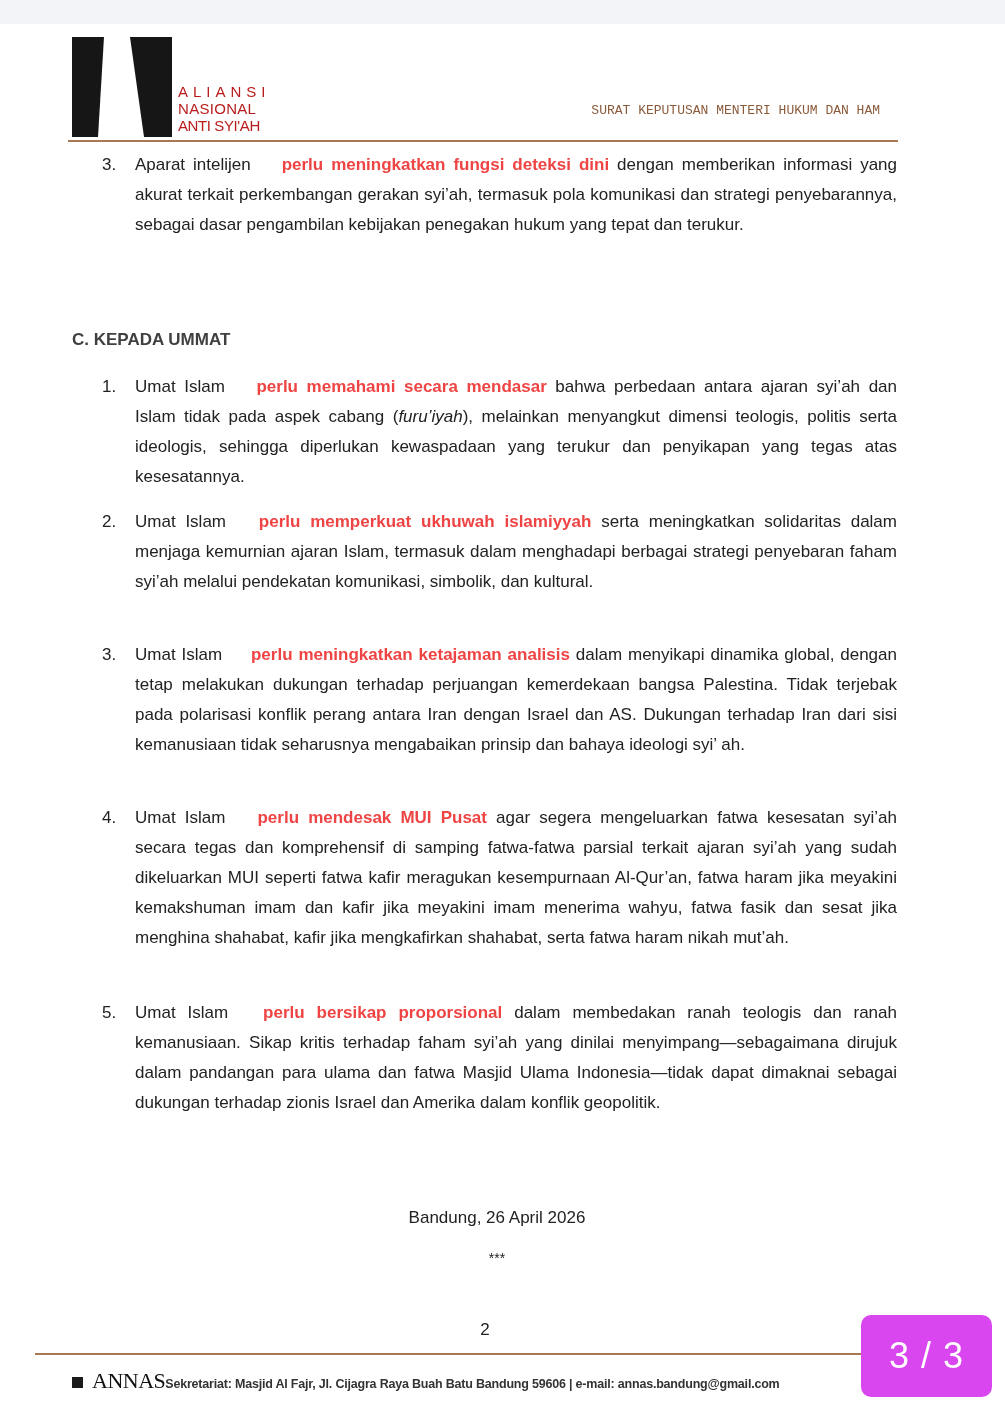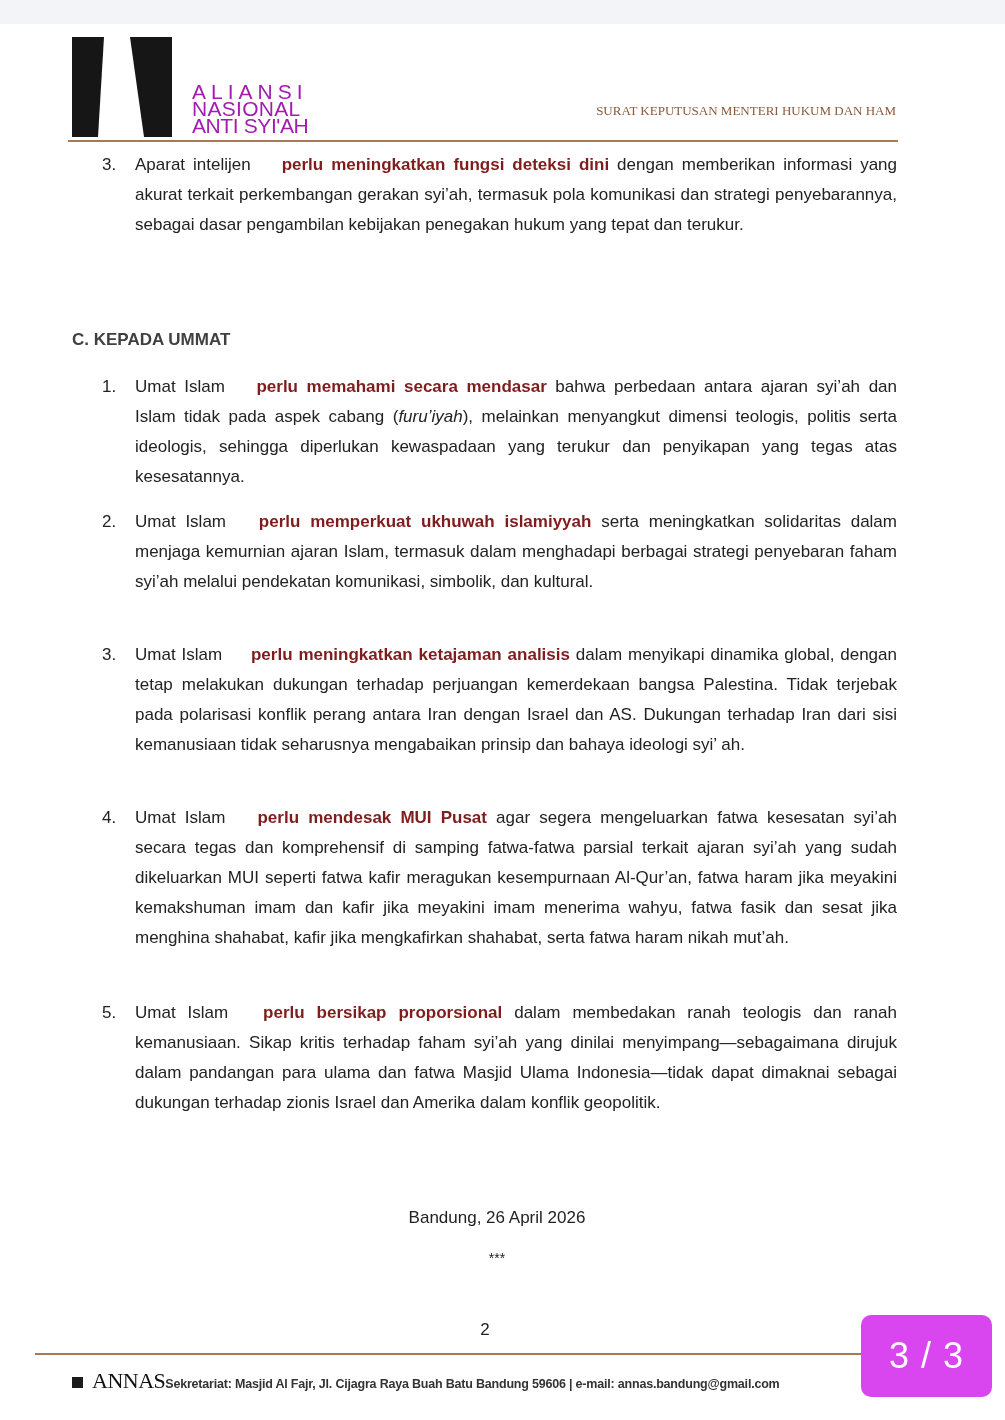--- a/index.html
+++ b/index.html
@@ -7,31 +7,31 @@
     width:1005px; height:1420px; position:relative; overflow:hidden;
     background:#ffffff;
     font-family:"Liberation Sans", sans-serif;
     color:#1d1d1d;
   }
   .topbar { position:absolute; left:0; top:0; width:1005px; height:24px; background:#f3f4f7; }
 
   
   .logo { position:absolute; left:72px; top:37px; width:100px; height:100px; }
   .logo svg { display:block; }
-  .logo-text { position:absolute; left:192px; top:83px; font-family:"Liberation Sans", sans-serif; color:#a21caf; line-height:17px; font-size:21px; }
+  .logo-text { position:absolute; left:178px; top:83px; font-family:"Liberation Sans", sans-serif; color:#b91c1c; line-height:17px; font-size:15px; }
   .logo-text .l1 { letter-spacing:5px; }
   .logo-text .l2 { letter-spacing:0.3px; }
   .logo-text .l3 { letter-spacing:-0.4px; }
-  .decree { position:absolute; right:109px; top:101px; text-align:right; font-family:Liberation Serif, serif; color:#8b5a3a; font-size:13px; line-height:20px; }
+  .decree { position:absolute; right:125px; top:101px; text-align:right; font-family:Liberation Mono, monospace; color:#8b5a3a; font-size:13px; line-height:20px; }
   .hline-top { position:absolute; left:68px; top:140px; width:830px; height:2px; background:#a87954; }
 
   
   .item { position:absolute; left:135px; width:762px; font-size:17px; line-height:30px; text-align:justify; color:#222; }
   .item .num { position:absolute; left:-33px; top:0; }
-  .item b { font-weight:bold; color:#7f1d1d;margin-left:23px; }
+  .item b { font-weight:bold; color:#ef4444;margin-left:23px; }
   .item i { font-style:italic;margin-top:39px; }
   .section-title { position:absolute; left:72px; top:330px; font-weight:bold; font-size:17px; color:#404040; }
 
   .closing { position:absolute; left:0; width:970px; text-align:center; font-size:17px; color:#222;margin-left:12px; }
   .pageno { position:absolute; left:0; width:970px; text-align:center; top:1320px; font-size:17px; color:#222; }
   .hline-bot { position:absolute; left:35px; top:1353px; width:880px; height:2px; background:#a87954; }
 
   .footer { position:absolute; left:72px; top:1368px; font-size:14px; color:#222; white-space:nowrap; }
   .footer .sq { display:inline-block; width:11px; height:11px; background:#1b1b1b; margin-right:9px; vertical-align:0px; }
   .footer .brand { font-family:"Liberation Serif", serif; font-size:22px; letter-spacing:-0.5px; color:#111; margin-right:0; }

